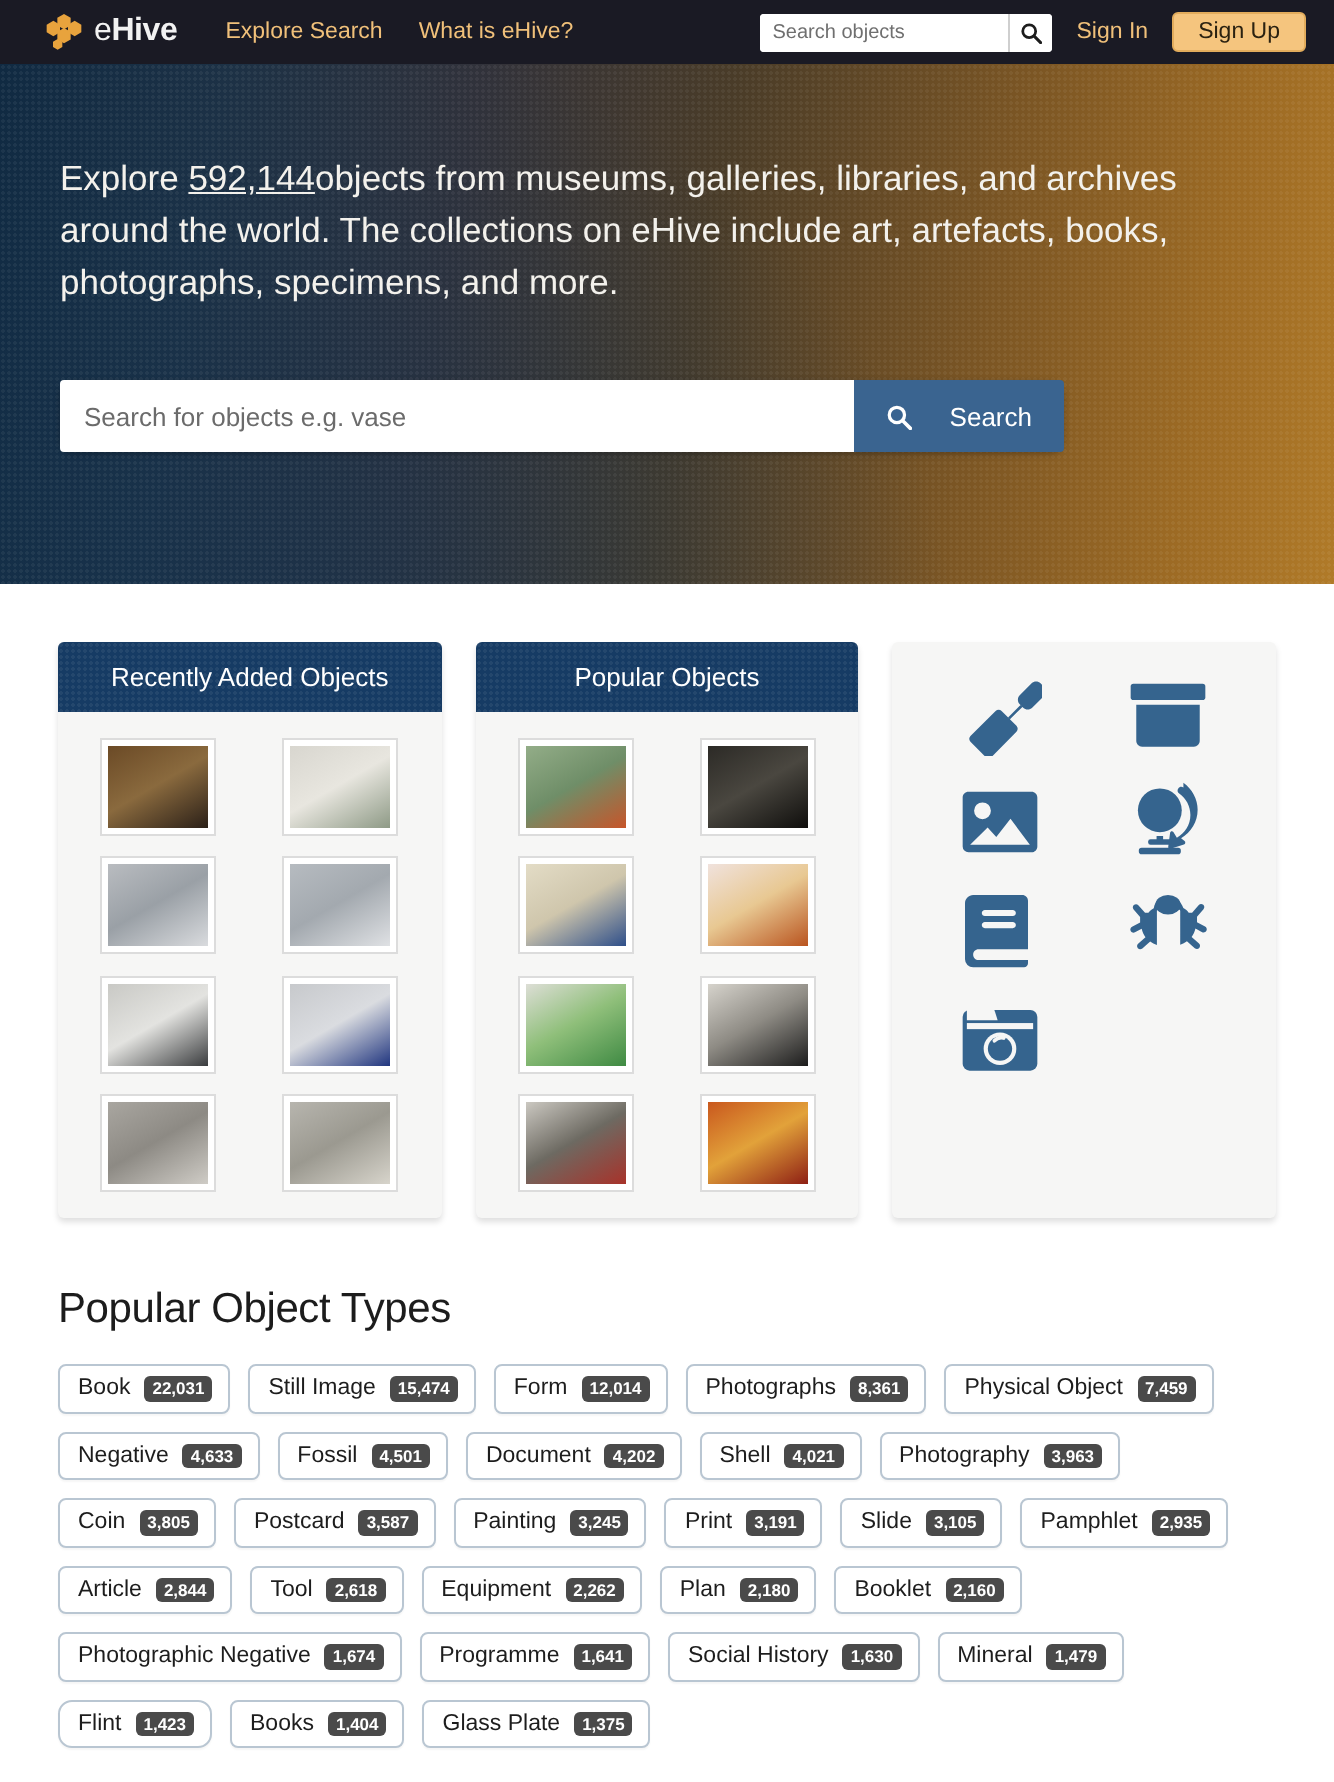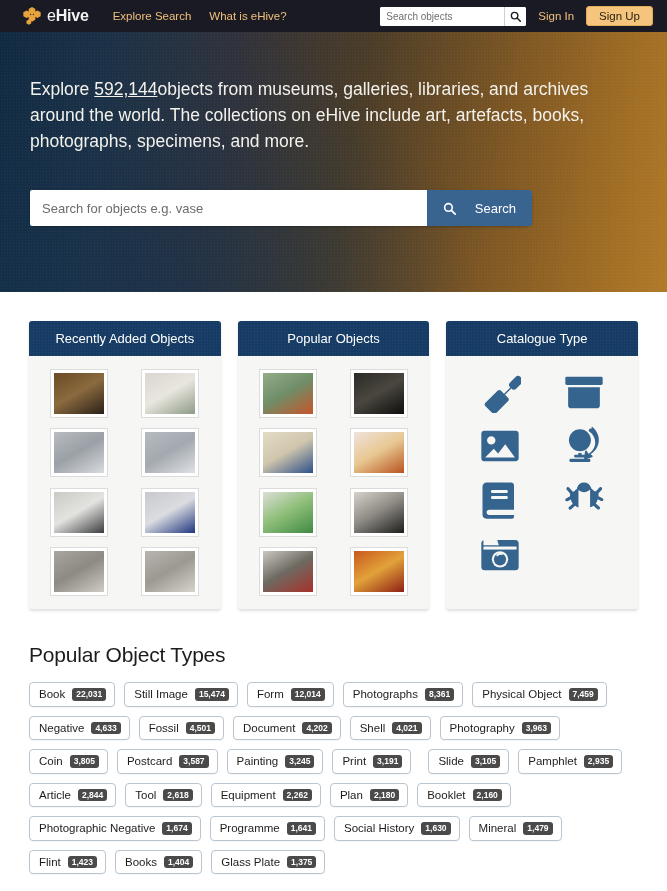--- a/index.html
+++ b/index.html
@@ -252,21 +252,20 @@
         <div class="thumb" style="background: linear-gradient(150deg, rgb(227, 220, 198) 0%, rgb(207, 198, 172) 48%, rgb(47, 79, 138) 100%);"></div>
         <div class="thumb" style="background: linear-gradient(150deg, rgb(240, 226, 221) 0%, rgb(232, 200, 146) 48%, rgb(185, 84, 31) 100%);"></div>
         <div class="thumb" style="background: linear-gradient(150deg, rgb(221, 222, 214) 0%, rgb(143, 191, 122) 48%, rgb(63, 138, 67) 100%);"></div>
         <div class="thumb" style="background: linear-gradient(150deg, rgb(214, 211, 204) 0%, rgb(142, 139, 132) 48%, rgb(28, 28, 28) 100%);"></div>
         <div class="thumb" style="background: linear-gradient(150deg, rgb(203, 200, 193) 0%, rgb(109, 106, 98) 48%, rgb(168, 50, 42) 100%);"></div>
         <div class="thumb" style="background: linear-gradient(150deg, rgb(201, 88, 30) 0%, rgb(226, 162, 58) 48%, rgb(142, 31, 20) 100%);"></div>
       </div>
   </div>
 
   <div class="card">
-    <div class="card-head">Catalogue Type</div>
     <div class="icon-body" id="cat-icons">
         <div class="cat-icon" title="Archaeology">
           <svg viewBox="0 0 36 36">
             <path d="M30.5 4.2c-.9-.9-2.4-.9-3.3 0l-4.4 4.4c-.9.9-.9 2.4 0 3.3l1 1-4.6 4.6-3.1-3.1c-.6-.6-1.6-.6-2.2 0L4.6 23.6c-.6.6-.6 1.6 0 2.2l5.6 5.6c.6.6 1.6.6 2.2 0l9.2-9.3c.6-.6.6-1.6 0-2.2l-3.1-3.1 4.6-4.6 1 1c.9.9 2.4.9 3.3 0l4.4-4.4c.9-.9.9-2.4 0-3.3l-1.3-1.3z" transform="scale(1.16)"></path>
           </svg>
         </div>
         <div class="cat-icon" title="Archive">
           <svg viewBox="0 0 36 36">
             <rect x="2" y="5" width="32" height="7" rx="1.2"></rect>
             <path d="M4.4 14h27.2v15.5c0 1.4-1.1 2.5-2.5 2.5H6.9c-1.4 0-2.5-1.1-2.5-2.5V14zm8.4 4.6h10.4c.7 0 1.2.5 1.2 1.2s-.5 1.2-1.2 1.2H12.8c-.7 0-1.2-.5-1.2-1.2s.5-1.2 1.2-1.2z" transform=""></path>
@@ -363,21 +362,21 @@
         <span class="tag-count">3,587</span>
       </a>
       <a class="tag" href="#" style="text-decoration: none;">
         <span>Painting</span>
         <span class="tag-count">3,245</span>
       </a>
       <a class="tag" href="#" style="text-decoration: none;">
         <span>Print</span>
         <span class="tag-count">3,191</span>
       </a>
-      <a class="tag" href="#" style="text-decoration: none; margin-left: 8px;">
+      <a class="tag" href="#" style="text-decoration: none;">
         <span>Slide</span>
         <span class="tag-count">3,105</span>
       </a>
       <a class="tag" href="#" style="text-decoration: none;">
         <span>Pamphlet</span>
         <span class="tag-count">2,935</span>
       </a>
       <a class="tag" href="#" style="text-decoration: none;">
         <span>Article</span>
         <span class="tag-count">2,844</span>
@@ -407,21 +406,21 @@
         <span class="tag-count">1,641</span>
       </a>
       <a class="tag" href="#" style="text-decoration: none;">
         <span>Social History</span>
         <span class="tag-count">1,630</span>
       </a>
       <a class="tag" href="#" style="text-decoration: none;">
         <span>Mineral</span>
         <span class="tag-count">1,479</span>
       </a>
-      <a class="tag" href="#" style="text-decoration: none;">
+      <a class="tag" href="#" style="text-decoration: none; border-radius: 7px;">
         <span>Flint</span>
         <span class="tag-count">1,423</span>
       </a>
       <a class="tag" href="#" style="text-decoration: none;">
         <span>Books</span>
         <span class="tag-count">1,404</span>
       </a>
       <a class="tag" href="#" style="text-decoration: none;">
         <span>Glass Plate</span>
         <span class="tag-count">1,375</span>

